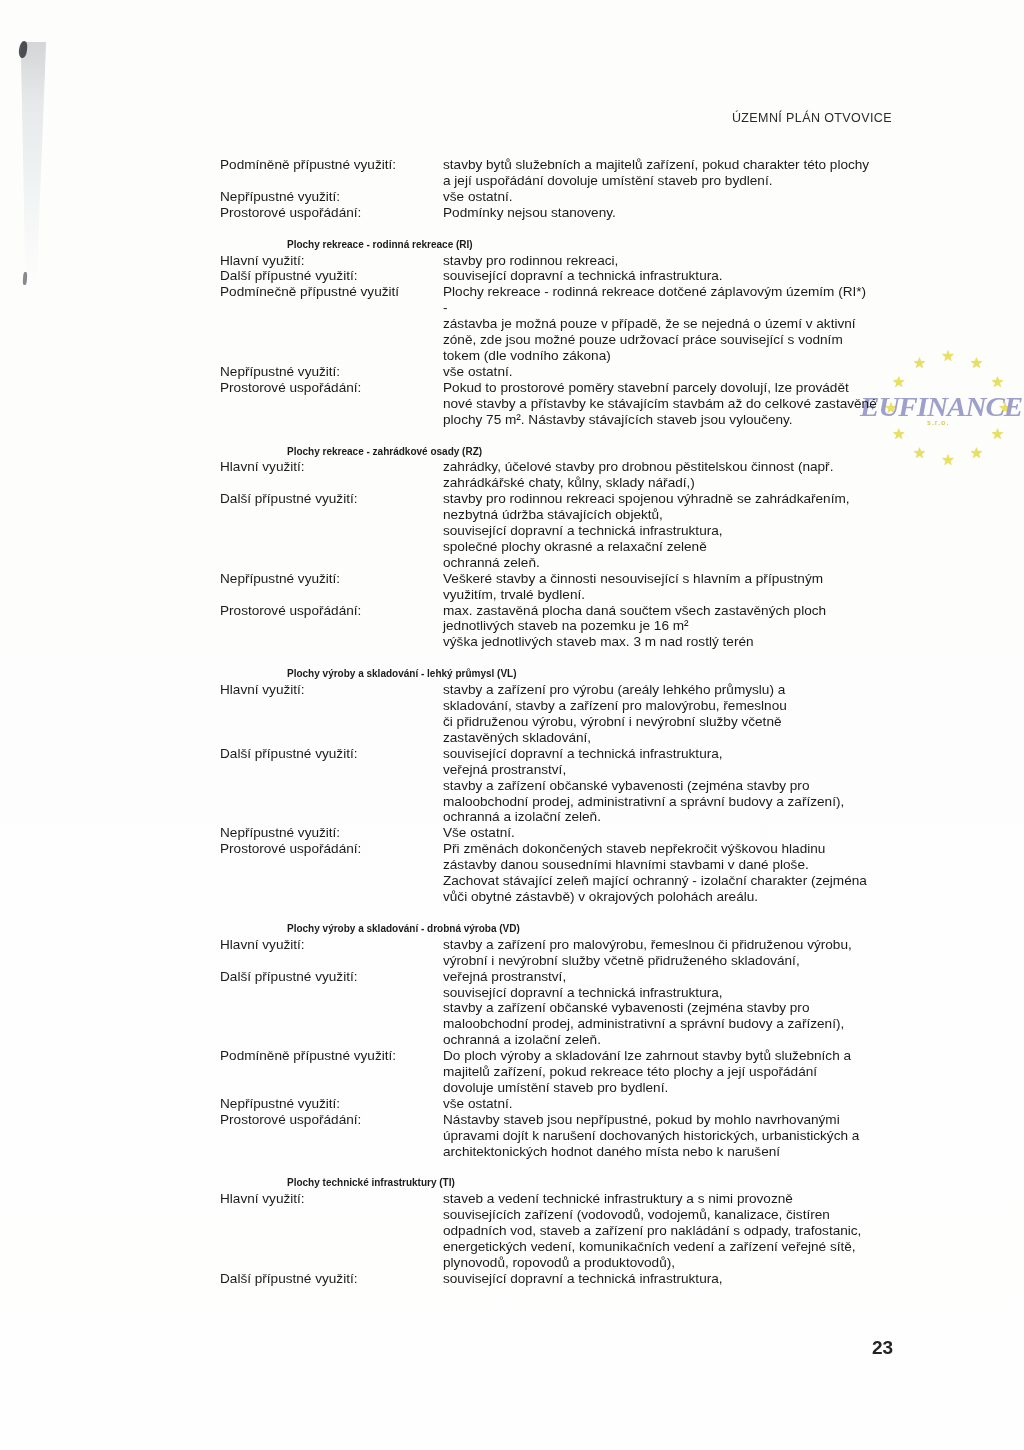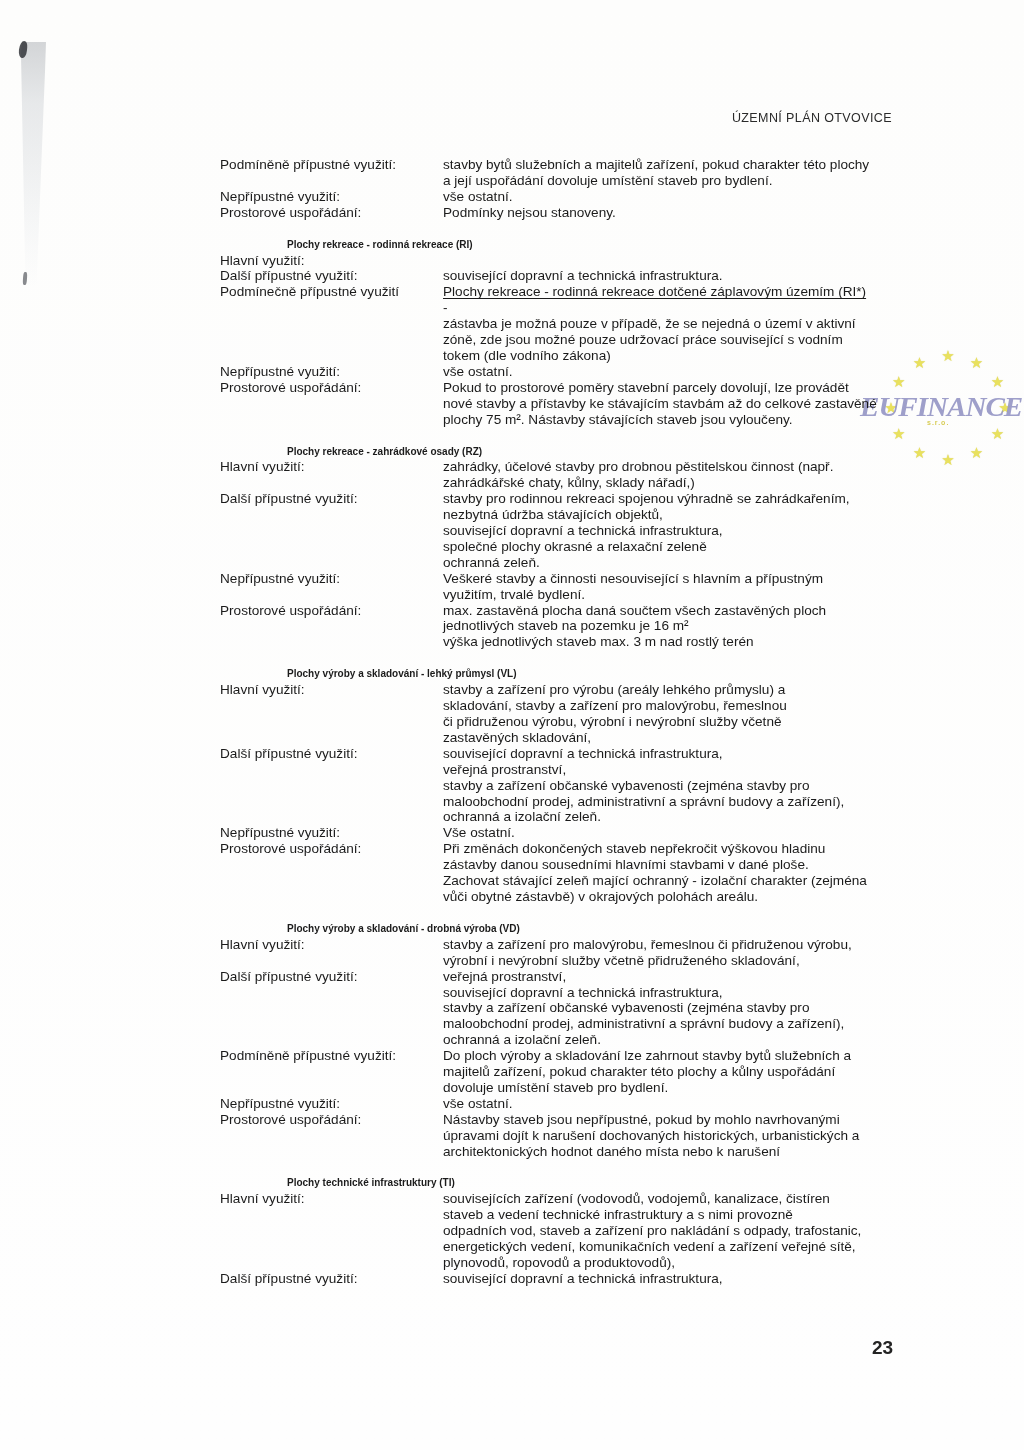--- a/index.html
+++ b/index.html
@@ -31,21 +31,21 @@
     position:absolute;left:220px;top:157px;width:690px;z-index:1;
     font-size:13.6px;line-height:15.9px;
   }
   .section{margin:0;}
   .section + .section{margin-top:16px;}
   .section-heading{font-weight:700;margin-left:67px;font-size:10px;}
   .row{display:flex;align-items:flex-start;}
   .row-label{flex:0 0 223px;white-space:nowrap;}
   .row-value{flex:1 1 auto;min-width:0;}
   .value-line{white-space:nowrap;}
-  .value-line.underline{text-decoration:underline;text-underline-offset:2px;}
+  .value-line.underline{text-underline-offset:2px;}
   
   .watermark{position:absolute;left:876px;top:350px;width:146px;height:118px;z-index:0;}
   .star-icon{position:absolute;font-size:15px;line-height:1;transform:translate(-50%,-50%);
     text-shadow:0 0 1px rgba(180,170,40,.55);}
   .watermark-text{
     position:absolute;left:860px;top:391px;z-index:0;font-family:"Liberation Serif", serif;
     font-style:italic;font-weight:700;font-size:28px;letter-spacing:-1px;
     transform:scaleX(1.04);transform-origin:left center;opacity:.92;
   }
   .watermark-subtext{
@@ -100,20 +100,23 @@
           <div class="row-label">Prostorové uspořádání:</div>
           <div class="row-value">
             <div class="value-line">Podmínky nejsou stanoveny.</div>
           </div>
         </div>
       </div>
       <div class="section">
         <div class="section-heading">Plochy rekreace - rodinná rekreace (RI)</div>
         <div class="row">
           <div class="row-label">Hlavní využití:</div>
+          <div class="row-value">
+            <div class="value-line">stavby pro rodinnou rekreaci,</div>
+          </div>
         </div>
         <div class="row">
           <div class="row-label">Další přípustné využití:</div>
           <div class="row-value">
             <div class="value-line">související dopravní a technická infrastruktura.</div>
           </div>
         </div>
         <div class="row">
           <div class="row-label">Podmínečně přípustné využití</div>
           <div class="row-value">
@@ -227,21 +230,21 @@
             <div class="value-line">související dopravní a technická infrastruktura,</div>
             <div class="value-line">stavby a zařízení občanské vybavenosti (zejména stavby pro</div>
             <div class="value-line">maloobchodní prodej, administrativní a správní budovy a zařízení),</div>
             <div class="value-line">ochranná a izolační zeleň.</div>
           </div>
         </div>
         <div class="row">
           <div class="row-label">Podmíněně přípustné využití:</div>
           <div class="row-value">
             <div class="value-line">Do ploch výroby a skladování lze zahrnout stavby bytů služebních a</div>
-            <div class="value-line">majitelů zařízení, pokud charakter této plochy a kůlny uspořádání</div>
+            <div class="value-line">majitelů zařízení, pokud rekreace této plochy a její uspořádání</div>
             <div class="value-line">dovoluje umístění staveb pro bydlení.</div>
           </div>
         </div>
         <div class="row">
           <div class="row-label">Nepřípustné využití:</div>
           <div class="row-value">
             <div class="value-line">vše ostatní.</div>
           </div>
         </div>
         <div class="row">
@@ -251,22 +254,22 @@
             <div class="value-line">úpravami dojít k narušení dochovaných historických, urbanistických a</div>
             <div class="value-line">architektonických hodnot daného místa nebo k narušení</div>
           </div>
         </div>
       </div>
       <div class="section">
         <div class="section-heading">Plochy technické infrastruktury (TI)</div>
         <div class="row">
           <div class="row-label">Hlavní využití:</div>
           <div class="row-value">
+            <div class="value-line">staveb a vedení technické infrastruktury a s nimi provozně</div>
             <div class="value-line">souvisejících zařízení (vodovodů, vodojemů, kanalizace, čistíren</div>
-            <div class="value-line">staveb a vedení technické infrastruktury a s nimi provozně</div>
             <div class="value-line">odpadních vod, staveb a zařízení pro nakládání s odpady, trafostanic,</div>
             <div class="value-line">energetických vedení, komunikačních vedení a zařízení veřejné sítě,</div>
             <div class="value-line">plynovodů, ropovodů a produktovodů),</div>
           </div>
         </div>
         <div class="row">
           <div class="row-label">Další přípustné využití:</div>
           <div class="row-value">
             <div class="value-line">související dopravní a technická infrastruktura,</div>
           </div>

